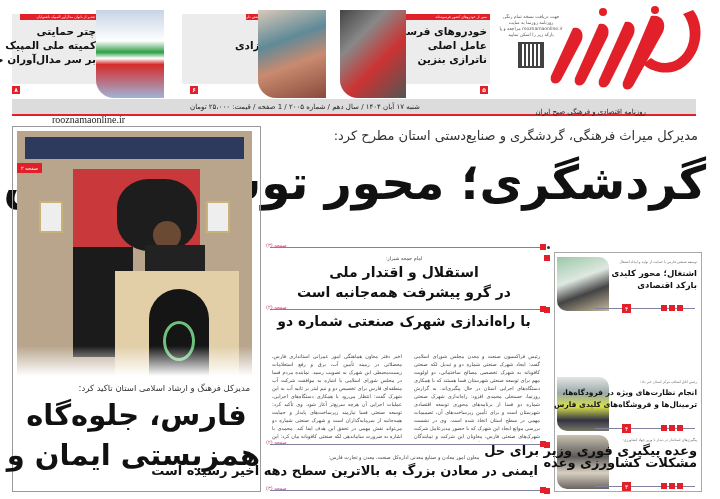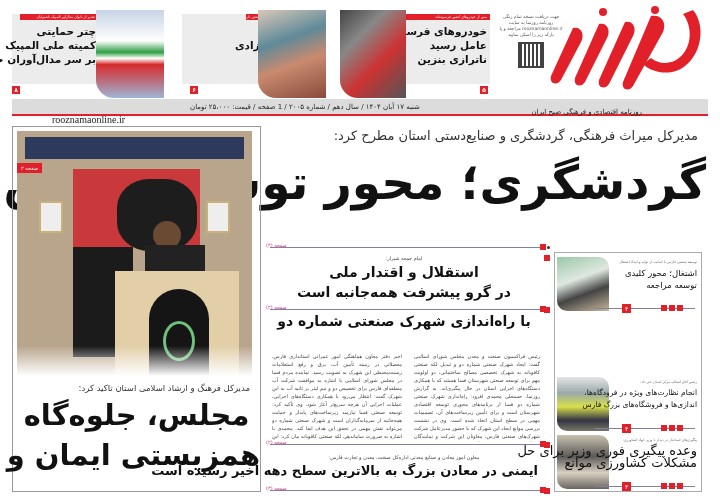--- a/index.html
+++ b/index.html
@@ -42,21 +42,21 @@
 .photo{position:absolute;left:4px;top:4px;width:235px;height:245px;overflow:hidden;background:#b8a58c}
 .ribbon{position:absolute;left:4px;top:36px;height:10px;background:#e2202a;color:#fff;font-size:5px;line-height:10px;padding:0 4px}
 .feat-kicker{position:absolute;right:10px;top:256px;font-size:8.5px;color:#333;white-space:nowrap}
 .feat-title{position:absolute;left:0;right:0;top:268px;font-size:29px;font-weight:900;line-height:40px;text-align:center;white-space:nowrap}
 
 
 .sidebar{position:absolute;left:554px;top:252px;width:148px;height:240px;border:1px solid #aaa}
 .side-item{position:absolute;left:0;right:0;height:58px}
 .side-item .thumb{position:absolute;left:2px;top:2px;width:52px;height:54px;border-radius:0 10px 0 10px;overflow:hidden}
 .side-item .sk{position:absolute;right:4px;top:5px;font-size:3.5px;color:#666;white-space:nowrap}
-.side-item .st{position:absolute;right:4px;top:12px;font-size:8.5px;line-height:12px;font-weight:normal;white-space:nowrap;text-align:right}
+.side-item .st{position:absolute;right:4px;top:12px;font-size:8.5px;line-height:12px;font-weight:bold;white-space:nowrap;text-align:right}
 .side-item .bar{position:absolute;left:40px;right:6px;bottom:4px;height:1px;background:#8080a0}
 .side-item .bar .box{position:absolute;top:-4px;width:9px;height:9px;background:#e2202a;color:#fff;font-size:6px;line-height:9px;text-align:center}
 .side-item .bar .sq{position:absolute;top:-3px;width:6px;height:6px;background:#e2202a}
 </style>
 </head>
 <body>
 
 <div class="page">
 
   <svg class="logo" viewBox="0 0 175 90">
@@ -73,21 +73,21 @@
 
   <div class="qr-block">
     <div class="qr-text">جهت دریافت نسخه تمام رنگی روزنامه روزنما به سایت rooznamaonline.ir مراجعه و یا بارکد زیر را اسکن نمایید</div>
     <div class="qr"></div>
   </div>
 
   <div class="teaser" style="left:340px;width:150px;">
     <div class="tag" style="width:84px">مس از خودروهای کشور فرسوده‌اند</div>
     <div class="ttl" style="right:3px">
       <div>خودروهای فرسوده</div>
-      <div>عامل رسید</div>
+      <div>عامل اصلی</div>
       <div>ناترازی بنزین</div>
     </div>
     <div class="img" style="left:0;background:linear-gradient(135deg,#444 0%,#888 30%,#c33 60%,#555 100%)"></div>
     <div class="pg" style="right:2px">۵</div>
   </div>
 
   <div class="teaser" style="left:182px;width:144px;">
     <div class="tag" style="width:80px">پزشکان: عامل ژنتیکی در آب‌سیاه مادرزادی نقش دارد</div>
     <div class="ttl" style="right:2px">
       <div>شیوع بالای</div>
@@ -102,21 +102,21 @@
     <div class="tag" style="width:78px;right:66px">تقدیر از بانوان مدال‌آور المپیک ناشنوایان</div>
     <div class="ttl" style="right:68px">
       <div>چتر حمایتی</div>
       <div>کمیته ملی المپیک</div>
       <div>بر سر مدال‌آوران جوان</div>
     </div>
     <div class="img" style="left:84px;width:68px;background:linear-gradient(180deg,#c7d3e6 0%,#ffffff 35%,#2f9d46 48%,#fff 55%,#d52b2b 62%,#9fb4d6 100%)"></div>
     <div class="pg" style="right:144px">۸</div>
   </div>
 
-  <div class="band" style="left:420px;right:12px;padding-right:16px">
+  <div class="band" style="left:420px;right:24px;padding-right:0">
     <span class="band-text" style="margin-right:50px">روزنامه اقتصادی و فرهنگی صبح ایران</span>
   </div>
 
   <div class="band" style="left:12px;width:408px;">
     <span class="band-text abs" style="right:0;top:0">شنبه ۱۷ آبان ۱۴۰۴ / سال دهم / شماره ۲۰۰۵ / 1 صفحه / قیمت: ۲۵،۰۰۰ تومان</span>
     <span class="band-text abs" style="left:40px;top:12px;font-size:10px;direction:ltr;font-family:'Liberation Serif',serif">rooznamaonline.ir</span>
   </div>
 
   <div class="kicker">مدیرکل میراث فرهنگی، گردشگری و صنایع‌دستی استان مطرح کرد:</div>
   <div class="headline">گردشگری؛ محور توسعه فارس</div>
@@ -170,60 +170,60 @@
       <div class="abs" style="left:136px;top:90px;width:28px;height:28px;background:#6b4a34;border-radius:50%"></div>
       <div class="abs" style="left:128px;top:114px;width:60px;height:30px;background:#222"></div>
       <div class="abs" style="left:98px;top:140px;width:124px;height:110px;background:#e2cfa8"></div>
       <div class="abs" style="left:132px;top:158px;width:60px;height:92px;background:#151515;border-radius:30px 30px 0 0"></div>
       <div class="abs" style="left:146px;top:190px;width:32px;height:40px;border:3px solid #6fc07c;border-radius:50%"></div>
       <div class="abs" style="left:0;right:0;bottom:0;height:30px;background:linear-gradient(180deg,rgba(255,255,255,0),#fff)"></div>
     </div>
     <div class="ribbon">صفحه ۲</div>
     <div class="feat-kicker">مدیرکل فرهنگ و ارشاد اسلامی استان تاکید کرد:</div>
     <div class="feat-title">
-      <div>مجلس، جلوه‌گاه</div>
+      <div>فارس، جلوه‌گاه</div>
       <div>همزیستی ایمان و هنر</div>
     </div>
   </div>
 
   <div class="sidebar">
     <div class="side-item" style="top:2px">
       <div class="thumb" style="background:linear-gradient(160deg,#9ac8a8 0%,#dfe8e0 40%,#444 65%,#c8b89a 100%)"></div>
       <div class="sk">توسعه صنعتی فارس با حمایت از تولید و ایجاد اشتغال</div>
       <div class="st">
           <div>اشتغال؛ محور کلیدی</div>
-          <div>توسعه مراجعه</div>
+          <div>بارکد اقتصادی</div>
         </div>
       <div class="bar">
           <span class="box" style="right:64px">۴</span>
           <span class="sq" style="right:28px"></span>
           <span class="sq" style="right:20px"></span>
           <span class="sq" style="right:12px"></span>
         </div>
     </div>
     <div class="side-item" style="top:122px">
       <div class="thumb" style="background:linear-gradient(180deg,#e4e4e4 0%,#9aa 30%,#d8e04a 55%,#334 80%,#776 100%)"></div>
       <div class="sk">رئیس اتاق اصناف مرکز استان خبر داد:</div>
       <div class="st" style="font-size:7.5px">
           <div>انجام نظارت‌های ویژه در فرودگاه‌ها،</div>
-          <div>اندازی‌ها و فروشگاه‌های بزرگ فارس</div>
+          <div>ترمینال‌ها و فروشگاه‌های کلیدی فارس</div>
         </div>
       <div class="bar">
           <span class="box" style="right:64px">۴</span>
           <span class="sq" style="right:28px"></span>
           <span class="sq" style="right:20px"></span>
           <span class="sq" style="right:12px"></span>
         </div>
     </div>
     <div class="side-item" style="top:180px">
       <div class="thumb" style="background:linear-gradient(180deg,#c9c2b0 0%,#5c5a58 40%,#d8d0c0 70%,#6a6460 100%)"></div>
       <div class="sk">پیگیری‌های استاندار در دیدار با وزیر جهاد کشاورزی:</div>
       <div class="st" style="font-size:13px">
           <div>وعده پیگیری فوری وزیر برای حل</div>
-          <div>مشکلات کشاورزی موانع</div>
+          <div>مشکلات کشاورزی وعده</div>
         </div>
       <div class="bar">
           <span class="box" style="right:64px">۳</span>
           <span class="sq" style="right:28px"></span>
           <span class="sq" style="right:20px"></span>
           <span class="sq" style="right:12px"></span>
         </div>
     </div>
   </div>
 

